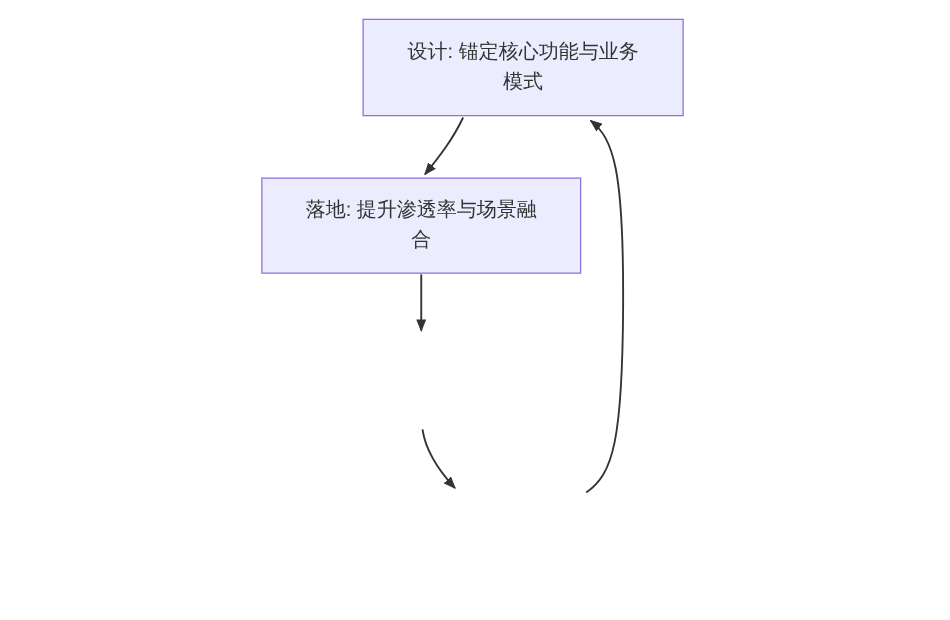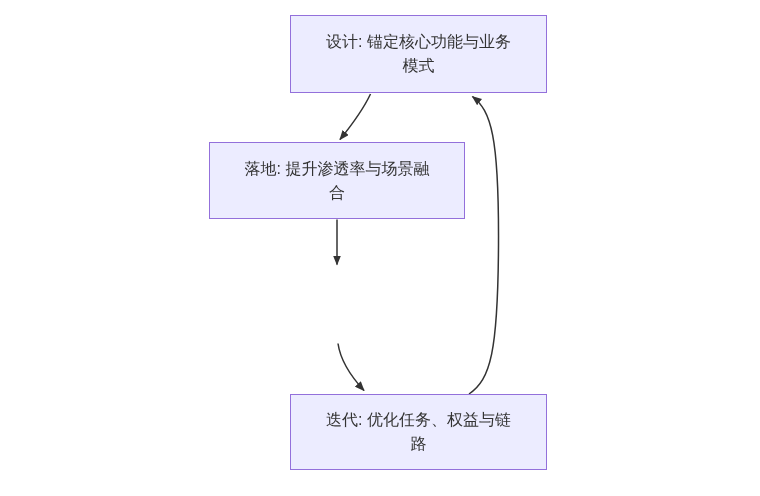--- a/index.html
+++ b/index.html
@@ -55,16 +55,14 @@
     <path class="edge" d="M469,394 C490.5,379.5 498,352 498.5,244 C499,136 491,111 472.5,96.5" marker-end="url(#arrowhead)"></path>
   </svg>
 
   <div class="node" id="node-landing">落地: 提升渗透率与场景融
 合</div>
 
   <div class="node" id="node-design">设计: 锚定核心功能与业务
 模式</div>
 
 
-  <div class="node" id="node-iterate">迭代: 优化任务、权益与链
-路</div>
 
 </div>
 
 </body></html>

